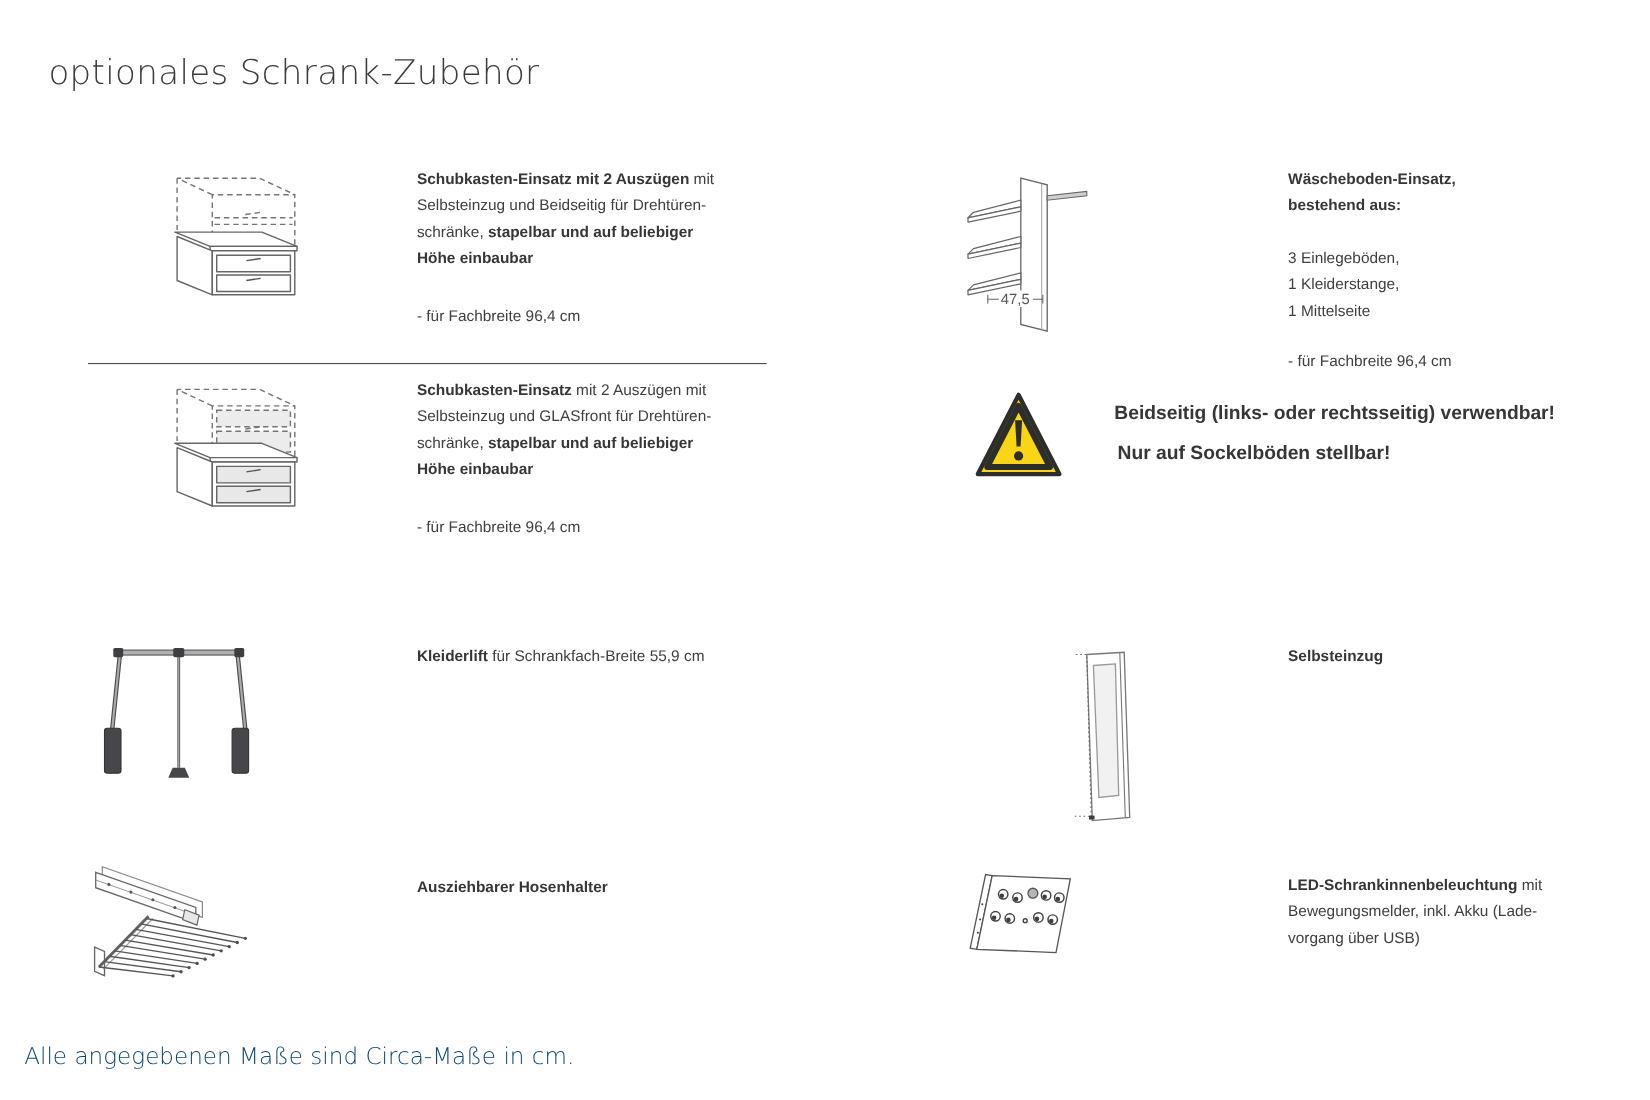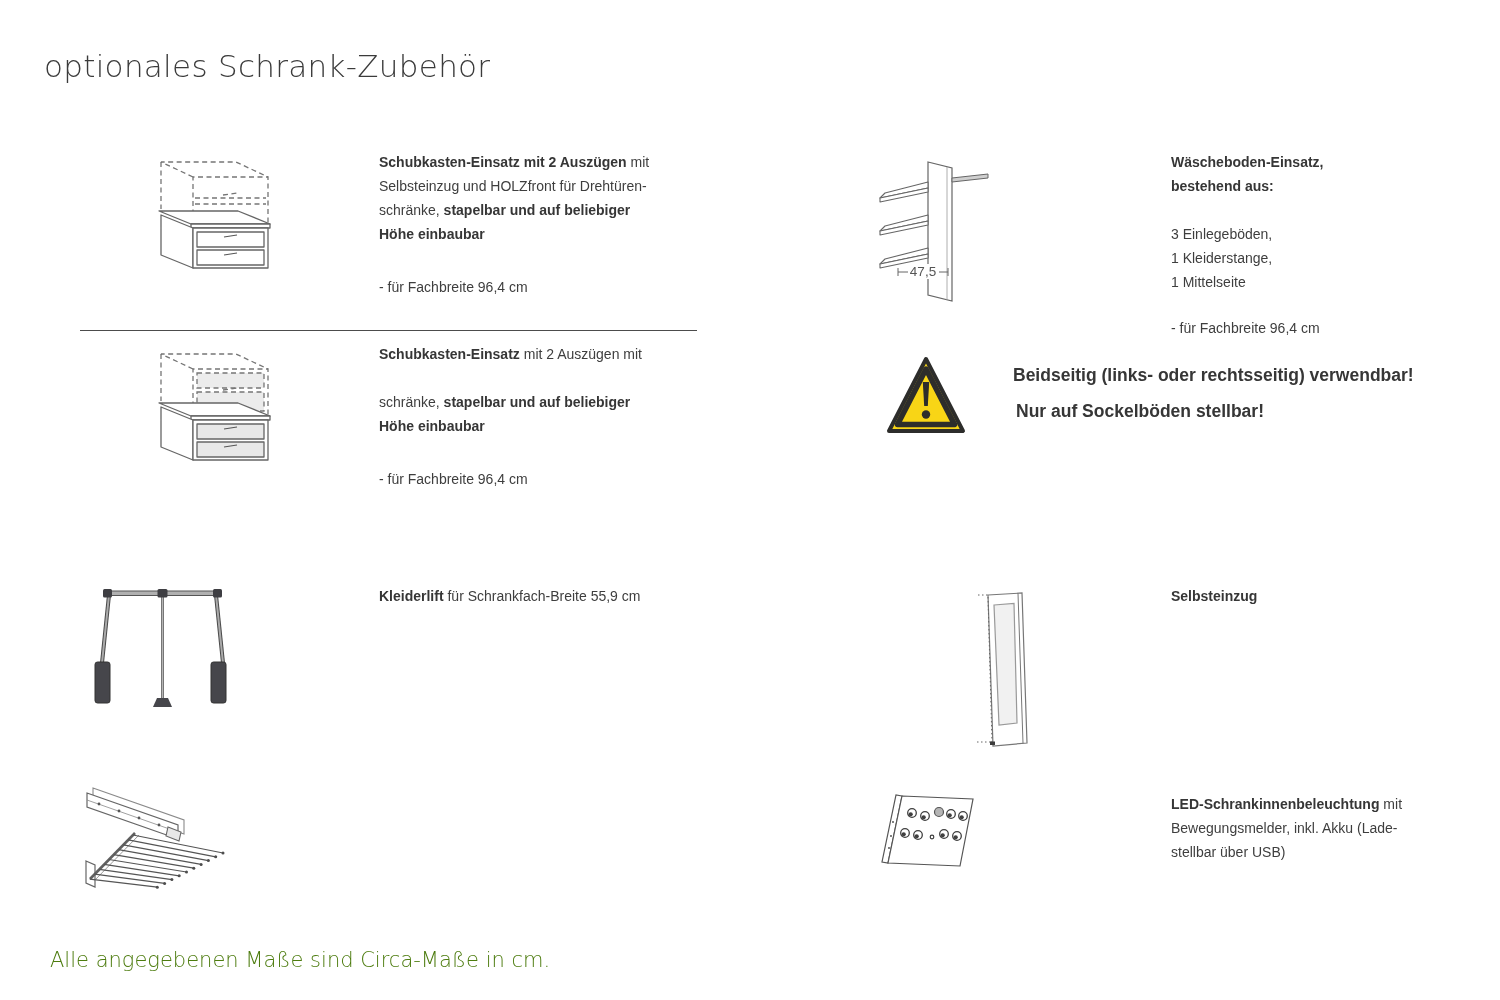--- a/index.html
+++ b/index.html
@@ -9,22 +9,22 @@
         font-size:31px;font-weight:300;letter-spacing:.3px;color:#3b3b3b;
         font-family:"DejaVu Sans","Liberation Sans",sans-serif;font-stretch:condensed;padding-left:44px;}
   .fig{position:absolute;}
   .item-text{position:absolute;font-size:14px;line-height:24px;color:#3e3e3e;width:385px;margin-left:36px;}
   .seg-bold{font-weight:700;color:#363636;}
   .note{margin-top:29px;}
   .note-tight{margin-top:22px;}
   .parts{margin-top:24px;}
   .divider{position:absolute;left:80px;top:330px;width:617px;border-top:1.5px solid #4c4c4c;}
   .warn-line{position:absolute;font-size:17.5px;font-weight:700;color:#363636;white-space:nowrap;text-align:right;}
-  .footer-note{position:absolute;left:22px;top:948px;font-size:21px;font-weight:300;color:#4d7c0f;
-        font-family:"DejaVu Sans","Liberation Sans",sans-serif;font-stretch:condensed;margin-left:28px;}
+  .footer-note{position:absolute;left:22px;top:948px;font-size:21px;font-weight:300;color:#0c4a6e;
+        font-family:"DejaVu Sans","Liberation Sans",sans-serif;font-stretch:condensed;}
   .bold-line{font-weight:700;color:#363636;}
   svg{display:block;}
   .dim-text{font-size:13.5px;fill:#555;font-family:"Liberation Sans",sans-serif;}
 </style>
 </head>
 <body>
 
 <div class="page">
 
   <div class="page-title">optionales Schrank-Zubehör</div>
@@ -47,21 +47,21 @@
         <rect x="119" y="85" width="67" height="15"></rect>
         <rect x="119" y="103" width="67" height="15"></rect>
       </g>
       <g stroke="#555555" stroke-width="1.2" fill="none">
         <path d="M146,90 l13,-2"></path>
         <path d="M146,108 l13,-2"></path>
       </g>
     </svg>
   </div>
   <div class="item-text" style="left:343px;top:150px;">
-    <div><span class="seg-bold">Schubkasten-Einsatz mit 2 Auszügen</span><span> mit</span><br><span>Selbsteinzug und HOLZfront für Drehtüren-</span><br><span>schränke, </span><span class="seg-bold">stapelbar und auf beliebiger</span><br><span class="seg-bold">Höhe einbaubar</span></div>
+    <div><span class="seg-bold">Schubkasten-Einsatz mit 2 Auszügen</span><span> mit</span><br><span>Selbsteinzug und Beidseitig für Drehtüren-</span><br><span>schränke, </span><span class="seg-bold">stapelbar und auf beliebiger</span><br><span class="seg-bold">Höhe einbaubar</span></div>
     <div class="note">- für Fachbreite 96,4 cm</div>
   </div>
 
   <div class="divider"></div>
 
   <div class="fig" style="left:78px;top:339px;">
     <svg width="230" height="126" viewBox="0 0 230 126">
       <g stroke="#757575" stroke-width="1.3" stroke-dasharray="5 3.5" fill="none">
         <path d="M115,76 V30 H190 V76"></path>
         <path d="M115,30 L83,15 H158 L190,30"></path>
@@ -78,21 +78,21 @@
         <rect x="119" y="85" width="67" height="15" fill="#e8e8e8"></rect>
         <rect x="119" y="103" width="67" height="15" fill="#e8e8e8"></rect>
       </g>
       <g stroke="#555555" stroke-width="1.2" fill="none">
         <path d="M146,90 l13,-2"></path>
         <path d="M146,108 l13,-2"></path>
       </g>
     </svg>
   </div>
   <div class="item-text" style="left:343px;top:342px;">
-    <div><span class="seg-bold">Schubkasten-Einsatz</span><span> mit 2 Auszügen mit</span><br><br><span>schränke, </span><span class="seg-bold">stapelbar und auf beliebiger</span><br><span class="seg-bold">Höhe einbaubar</span></div>
+    <div><span class="seg-bold">Schubkasten-Einsatz</span><span> mit 2 Auszügen mit</span><br><span>Selbsteinzug und GLASfront für Drehtüren-</span><br><span>schränke, </span><span class="seg-bold">stapelbar und auf beliebiger</span><br><span class="seg-bold">Höhe einbaubar</span></div>
     <div class="note">- für Fachbreite 96,4 cm</div>
   </div>
 
   <div class="fig" style="left:93px;top:585px;">
     <svg width="135" height="125" viewBox="0 0 135 125">
       <line x1="16" y1="10" x2="9" y2="78" stroke="#4a4a4a" stroke-width="4"></line>
       <line x1="16" y1="10" x2="9" y2="78" stroke="#ababab" stroke-width="2"></line>
       <line x1="123" y1="10" x2="130" y2="78" stroke="#4a4a4a" stroke-width="4"></line>
       <line x1="123" y1="10" x2="130" y2="78" stroke="#ababab" stroke-width="2"></line>
       <line x1="69.5" y1="10" x2="69.5" y2="113" stroke="#4a4a4a" stroke-width="2.5"></line>
@@ -144,20 +144,23 @@
           <circle cx="128.1" cy="81.4" r="1.5"></circle>
         <circle cx="120.8" cy="85.2" r="1.5"></circle>
           <circle cx="113.5" cy="89" r="1.5"></circle>
         <circle cx="106.2" cy="92.8" r="1.5"></circle>
           <circle cx="98.9" cy="96.6" r="1.5"></circle>
         <circle cx="91.6" cy="100.4" r="1.5"></circle>
           <circle cx="84.3" cy="104.2" r="1.5"></circle>
       </g>
     </svg>
   </div>
+  <div class="item-text" style="left:343px;top:794px;">
+    <div><span class="seg-bold">Ausziehbarer Hosenhalter</span></div>
+  </div>
 
   <div class="fig" style="left:876px;top:152px;">
     <svg width="132" height="165" viewBox="0 0 132 165">
       <polygon points="52,10 76,16 76,149 52,143" fill="#ffffff" stroke="#666666" stroke-width="1.2"></polygon>
       <line x1="71" y1="15" x2="71" y2="148" stroke="#999999" stroke-width="0.8"></line>
       <polygon points="76,26 112,22 112,26 76,30" fill="#cfcfcf" stroke="#666666" stroke-width="1"></polygon>
       <g stroke="#666666" stroke-width="1.1" fill="#ffffff" stroke-linejoin="round">
         <polygon points="52,30 9,41 4,46 52,36"></polygon>
         <polygon points="4,46 52,36 52,40 4,50"></polygon>
         <polygon points="52,63 9,74 4,79 52,69"></polygon>
@@ -238,18 +241,18 @@
         <circle cx="23.7" cy="52.3" r="2.1"></circle>
           <circle cx="36.7" cy="54.3" r="2.1"></circle>
         <circle cx="62.7" cy="53.3" r="2.1"></circle>
           <circle cx="75.7" cy="55.3" r="2.1"></circle>
       </g>
       <circle cx="59" cy="30" r="4.5" fill="#b5b5b5" stroke="#555555" stroke-width="1.2"></circle>
       <circle cx="52" cy="55" r="1.8" fill="none" stroke="#3f3f3f" stroke-width="1.2"></circle>
     </svg>
   </div>
   <div class="item-text" style="left:1135px;top:792px;">
-    <div><span class="seg-bold">LED-Schrankinnenbeleuchtung</span><span> mit</span><br><span>Bewegungsmelder, inkl. Akku (Lade-</span><br><span>stellbar über USB)</span></div>
+    <div><span class="seg-bold">LED-Schrankinnenbeleuchtung</span><span> mit</span><br><span>Bewegungsmelder, inkl. Akku (Lade-</span><br><span>vorgang über USB)</span></div>
   </div>
 
   <div class="footer-note">Alle angegebenen Maße sind Circa-Maße in cm.</div>
 
 </div>
 
 </body></html>

